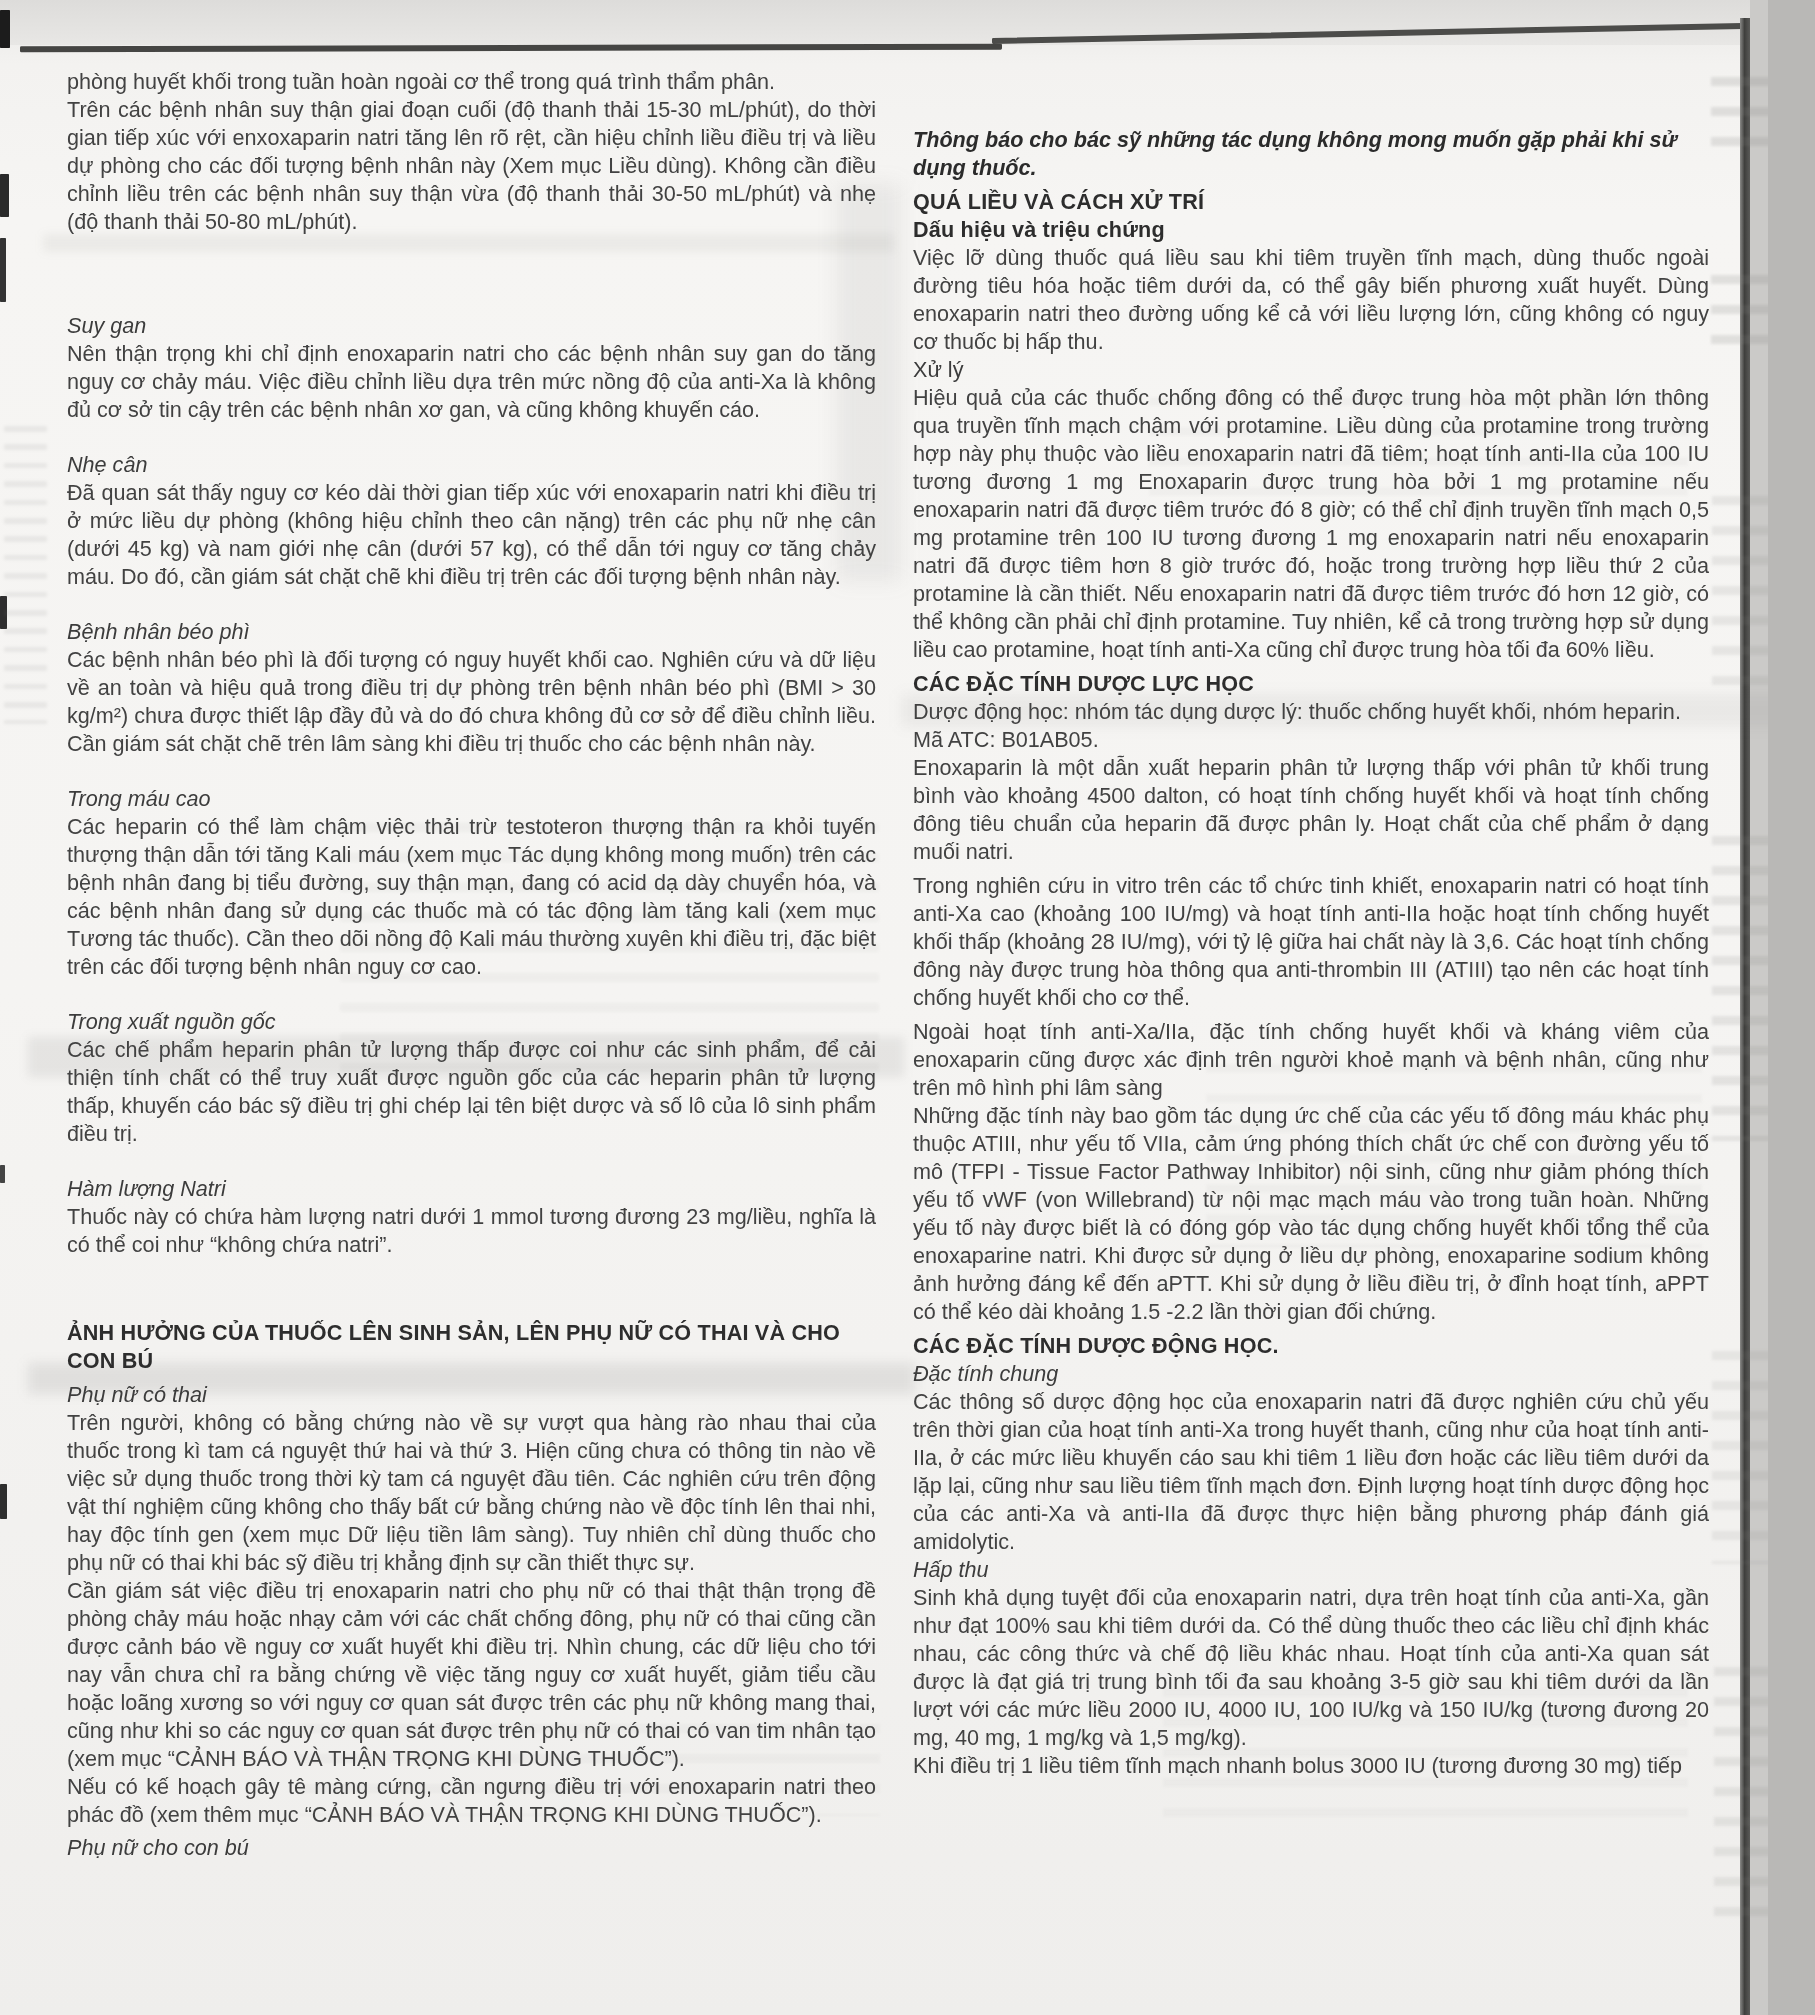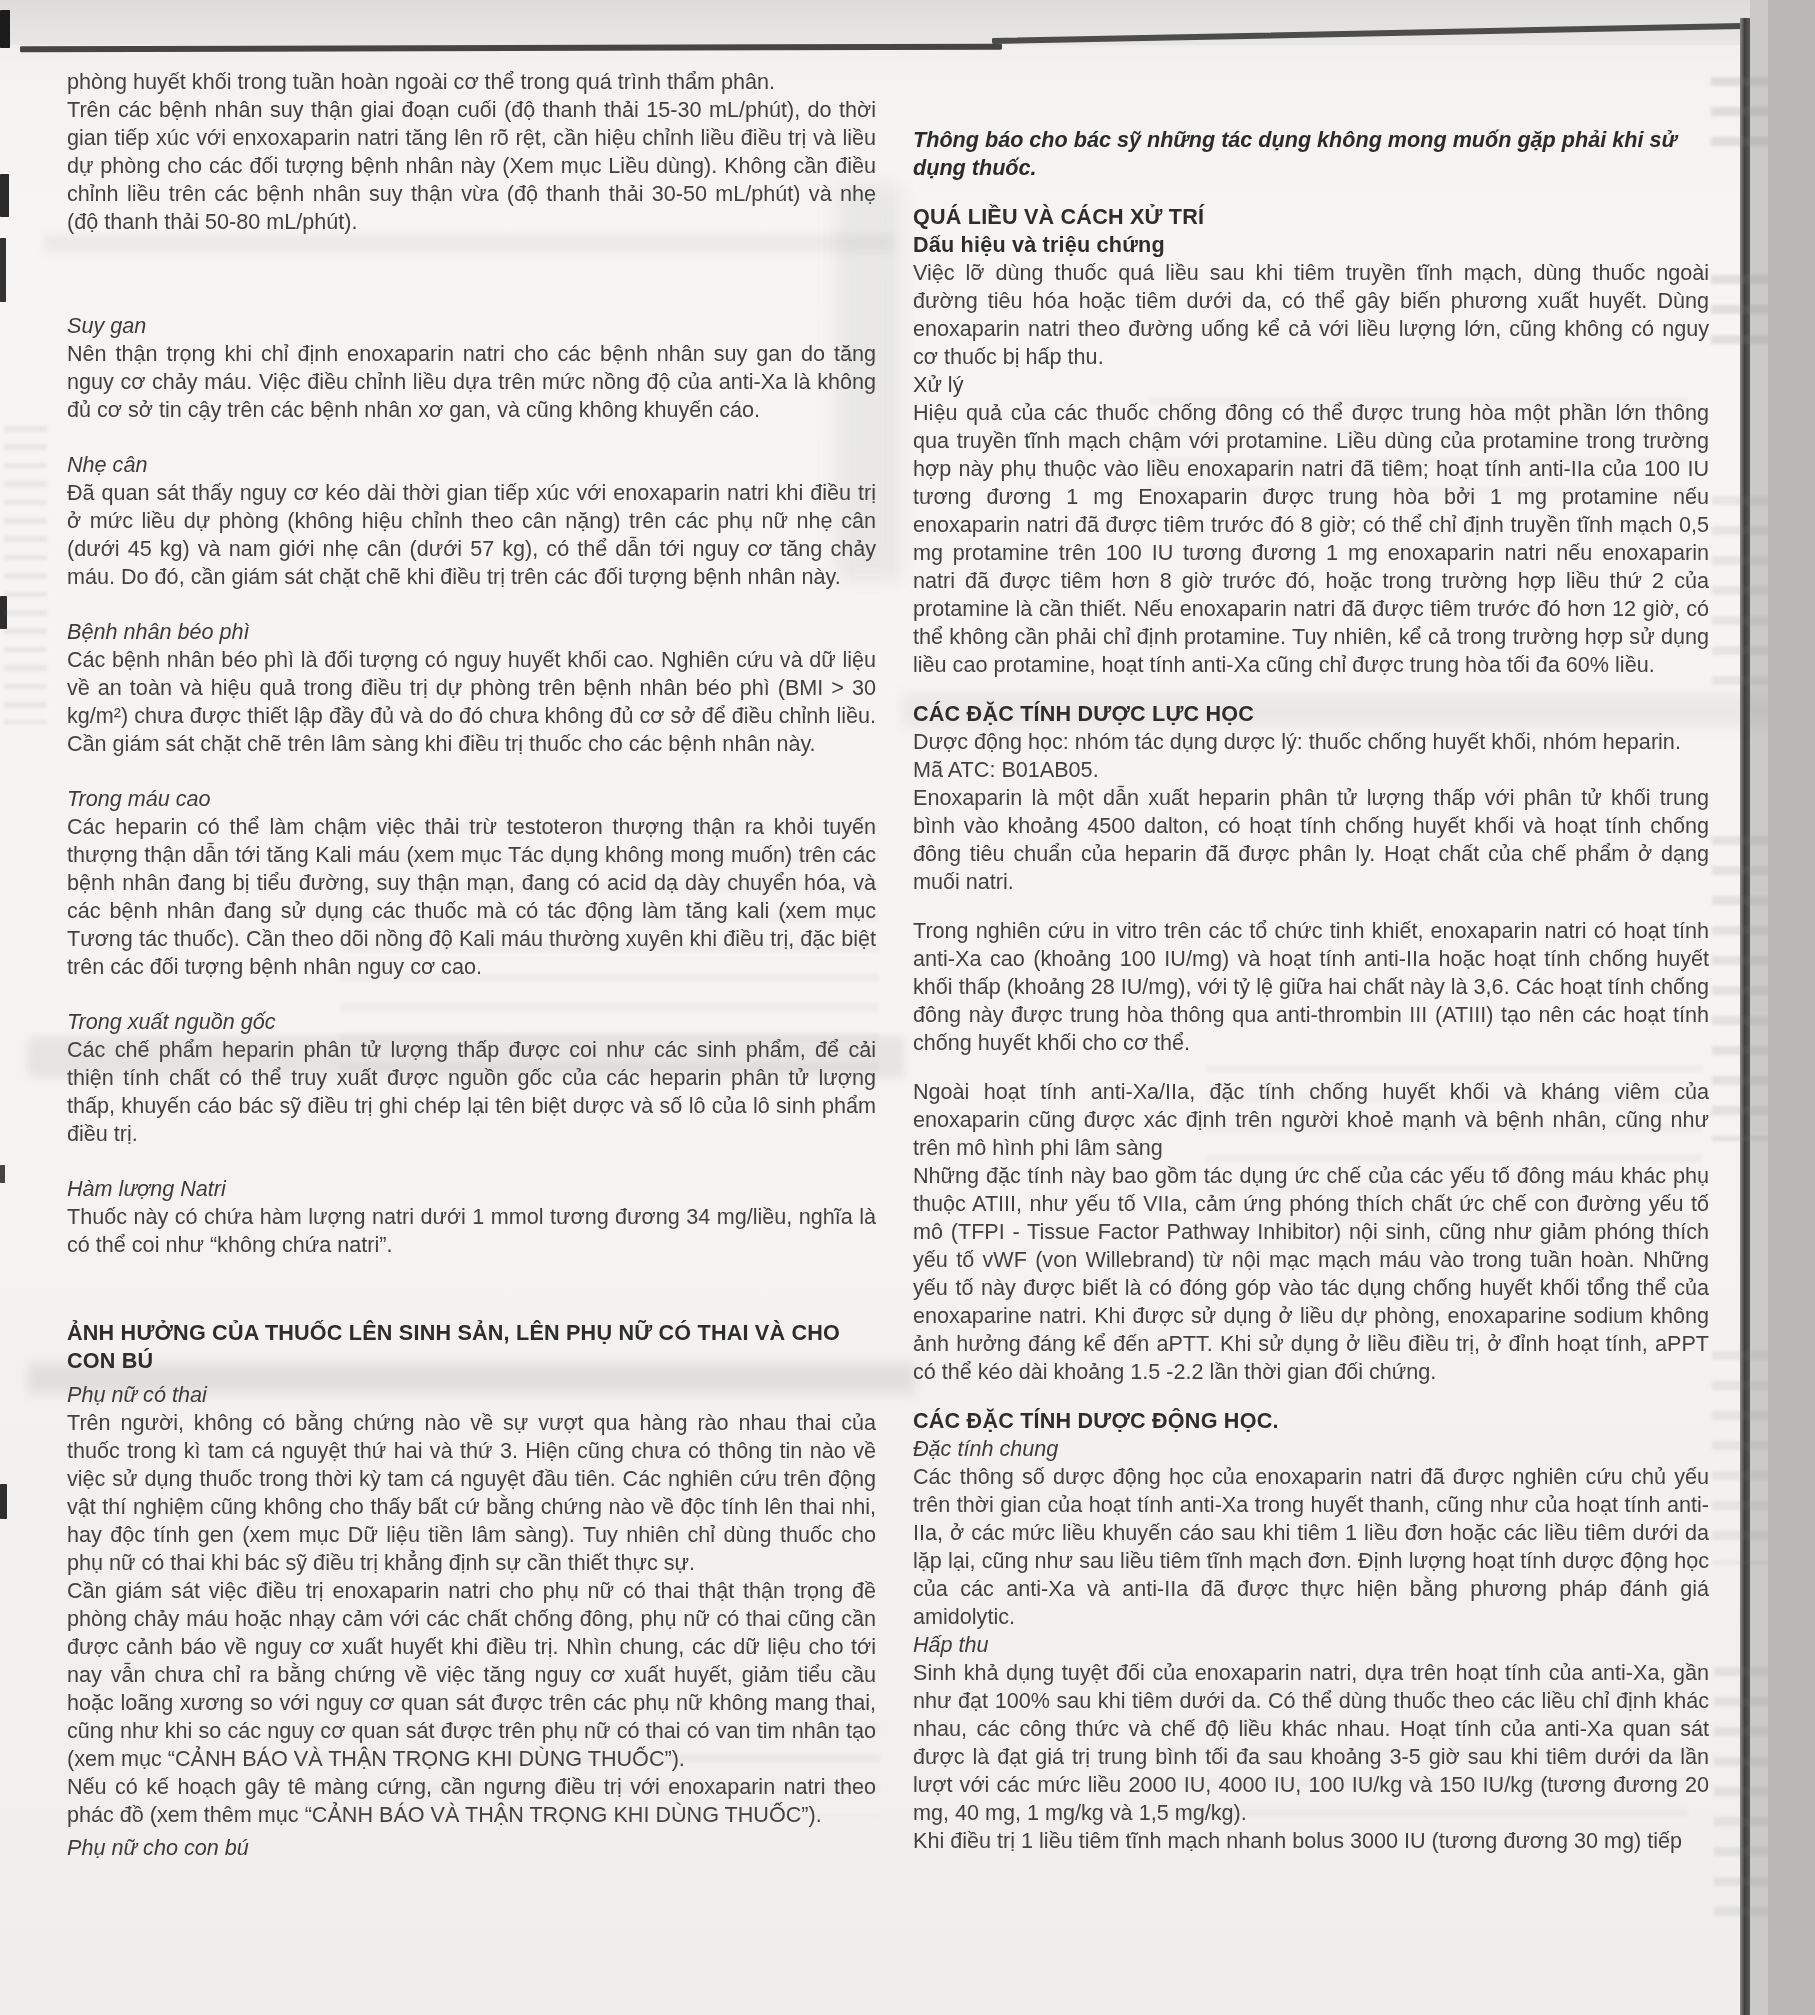--- a/index.html
+++ b/index.html
@@ -59,21 +59,21 @@
   .col-right{left:913px;top:126px;width:796px;}
   .blk{margin:0;}
   .p{text-align:justify;color:#424242;}
   .hi{font-style:italic;color:#3c3c3c;}
   .hb{font-weight:bold;color:#2d2d2d;letter-spacing:0.2px;}
   .hbi{font-weight:bold;font-style:italic;color:#2b2b2b;}
   .sub{color:#3c3c3c;}
   .gap-xl{margin-top:76px;}
   .gap-lg{margin-top:60px;}
   .gap-md{margin-top:27px;}
-  .gap-sm{margin-top:21px;}
+  .gap-sm{margin-top:6px;}
   .gap-xs{margin-top:5.7px;}
 </style>
 </head>
 <body>
 
 <div class="page">
 
   <div class="top-strip"></div>
   <div class="band-a"></div>
   <div class="band-b"></div>
@@ -112,21 +112,21 @@
       <div class="blk p">Nên thận trọng khi chỉ định enoxaparin natri cho các bệnh nhân suy gan do tăng nguy cơ chảy máu. Việc điều chỉnh liều dựa trên mức nồng độ của anti-Xa là không đủ cơ sở tin cậy trên các bệnh nhân xơ gan, và cũng không khuyến cáo.</div>
       <div class="blk hi gap-md">Nhẹ cân</div>
       <div class="blk p">Đã quan sát thấy nguy cơ kéo dài thời gian tiếp xúc với enoxaparin natri khi điều trị ở mức liều dự phòng (không hiệu chỉnh theo cân nặng) trên các phụ nữ nhẹ cân (dưới 45 kg) và nam giới nhẹ cân (dưới 57 kg), có thể dẫn tới nguy cơ tăng chảy máu. Do đó, cần giám sát chặt chẽ khi điều trị trên các đối tượng bệnh nhân này.</div>
       <div class="blk hi gap-md">Bệnh nhân béo phì</div>
       <div class="blk p">Các bệnh nhân béo phì là đối tượng có nguy huyết khối cao. Nghiên cứu và dữ liệu về an toàn và hiệu quả trong điều trị dự phòng trên bệnh nhân béo phì (BMI &gt; 30 kg/m²) chưa được thiết lập đầy đủ và do đó chưa không đủ cơ sở để điều chỉnh liều. Cần giám sát chặt chẽ trên lâm sàng khi điều trị thuốc cho các bệnh nhân này.</div>
       <div class="blk hi gap-md">Trong máu cao</div>
       <div class="blk p">Các heparin có thể làm chậm việc thải trừ testoteron thượng thận ra khỏi tuyến thượng thận dẫn tới tăng Kali máu (xem mục Tác dụng không mong muốn) trên các bệnh nhân đang bị tiểu đường, suy thận mạn, đang có acid dạ dày chuyển hóa, và các bệnh nhân đang sử dụng các thuốc mà có tác động làm tăng kali (xem mục Tương tác thuốc). Cần theo dõi nồng độ Kali máu thường xuyên khi điều trị, đặc biệt trên các đối tượng bệnh nhân nguy cơ cao.</div>
       <div class="blk hi gap-md">Trong xuất nguồn gốc</div>
       <div class="blk p">Các chế phẩm heparin phân tử lượng thấp được coi như các sinh phẩm, để cải thiện tính chất có thể truy xuất được nguồn gốc của các heparin phân tử lượng thấp, khuyến cáo bác sỹ điều trị ghi chép lại tên biệt dược và số lô của lô sinh phẩm điều trị.</div>
       <div class="blk hi gap-md">Hàm lượng Natri</div>
-      <div class="blk p">Thuốc này có chứa hàm lượng natri dưới 1 mmol tương đương 34 mg/liều, nghĩa là có thể coi như “không chứa natri”.</div>
+      <div class="blk p">Thuốc này có chứa hàm lượng natri dưới 1 mmol tương đương 23 mg/liều, nghĩa là có thể coi như “không chứa natri”.</div>
       <div class="blk hb gap-lg">ẢNH HƯỞNG CỦA THUỐC LÊN SINH SẢN, LÊN PHỤ NỮ CÓ THAI VÀ CHO CON BÚ</div>
       <div class="blk hi gap-xs">Phụ nữ có thai</div>
       <div class="blk p">Trên người, không có bằng chứng nào về sự vượt qua hàng rào nhau thai của thuốc trong kì tam cá nguyệt thứ hai và thứ 3. Hiện cũng chưa có thông tin nào về việc sử dụng thuốc trong thời kỳ tam cá nguyệt đầu tiên. Các nghiên cứu trên động vật thí nghiệm cũng không cho thấy bất cứ bằng chứng nào về độc tính lên thai nhi, hay độc tính gen (xem mục Dữ liệu tiền lâm sàng). Tuy nhiên chỉ dùng thuốc cho phụ nữ có thai khi bác sỹ điều trị khẳng định sự cần thiết thực sự.</div>
       <div class="blk p">Cần giám sát việc điều trị enoxaparin natri cho phụ nữ có thai thật thận trọng đề phòng chảy máu hoặc nhạy cảm với các chất chống đông, phụ nữ có thai cũng cần được cảnh báo về nguy cơ xuất huyết khi điều trị. Nhìn chung, các dữ liệu cho tới nay vẫn chưa chỉ ra bằng chứng về việc tăng nguy cơ xuất huyết, giảm tiểu cầu hoặc loãng xương so với nguy cơ quan sát được trên các phụ nữ không mang thai, cũng như khi so các nguy cơ quan sát được trên phụ nữ có thai có van tim nhân tạo (xem mục “CẢNH BÁO VÀ THẬN TRỌNG KHI DÙNG THUỐC”).</div>
       <div class="blk p">Nếu có kế hoạch gây tê màng cứng, cần ngưng điều trị với enoxaparin natri theo phác đồ (xem thêm mục “CẢNH BÁO VÀ THẬN TRỌNG KHI DÙNG THUỐC”).</div>
       <div class="blk hi gap-xs">Phụ nữ cho con bú</div>
     </div>
   <div class="col col-right" id="col-right">
       <div class="blk hbi">Thông báo cho bác sỹ những tác dụng không mong muốn gặp phải khi sử dụng thuốc.</div>
       <div class="blk hb gap-sm">QUÁ LIỀU VÀ CÁCH XỬ TRÍ</div>

